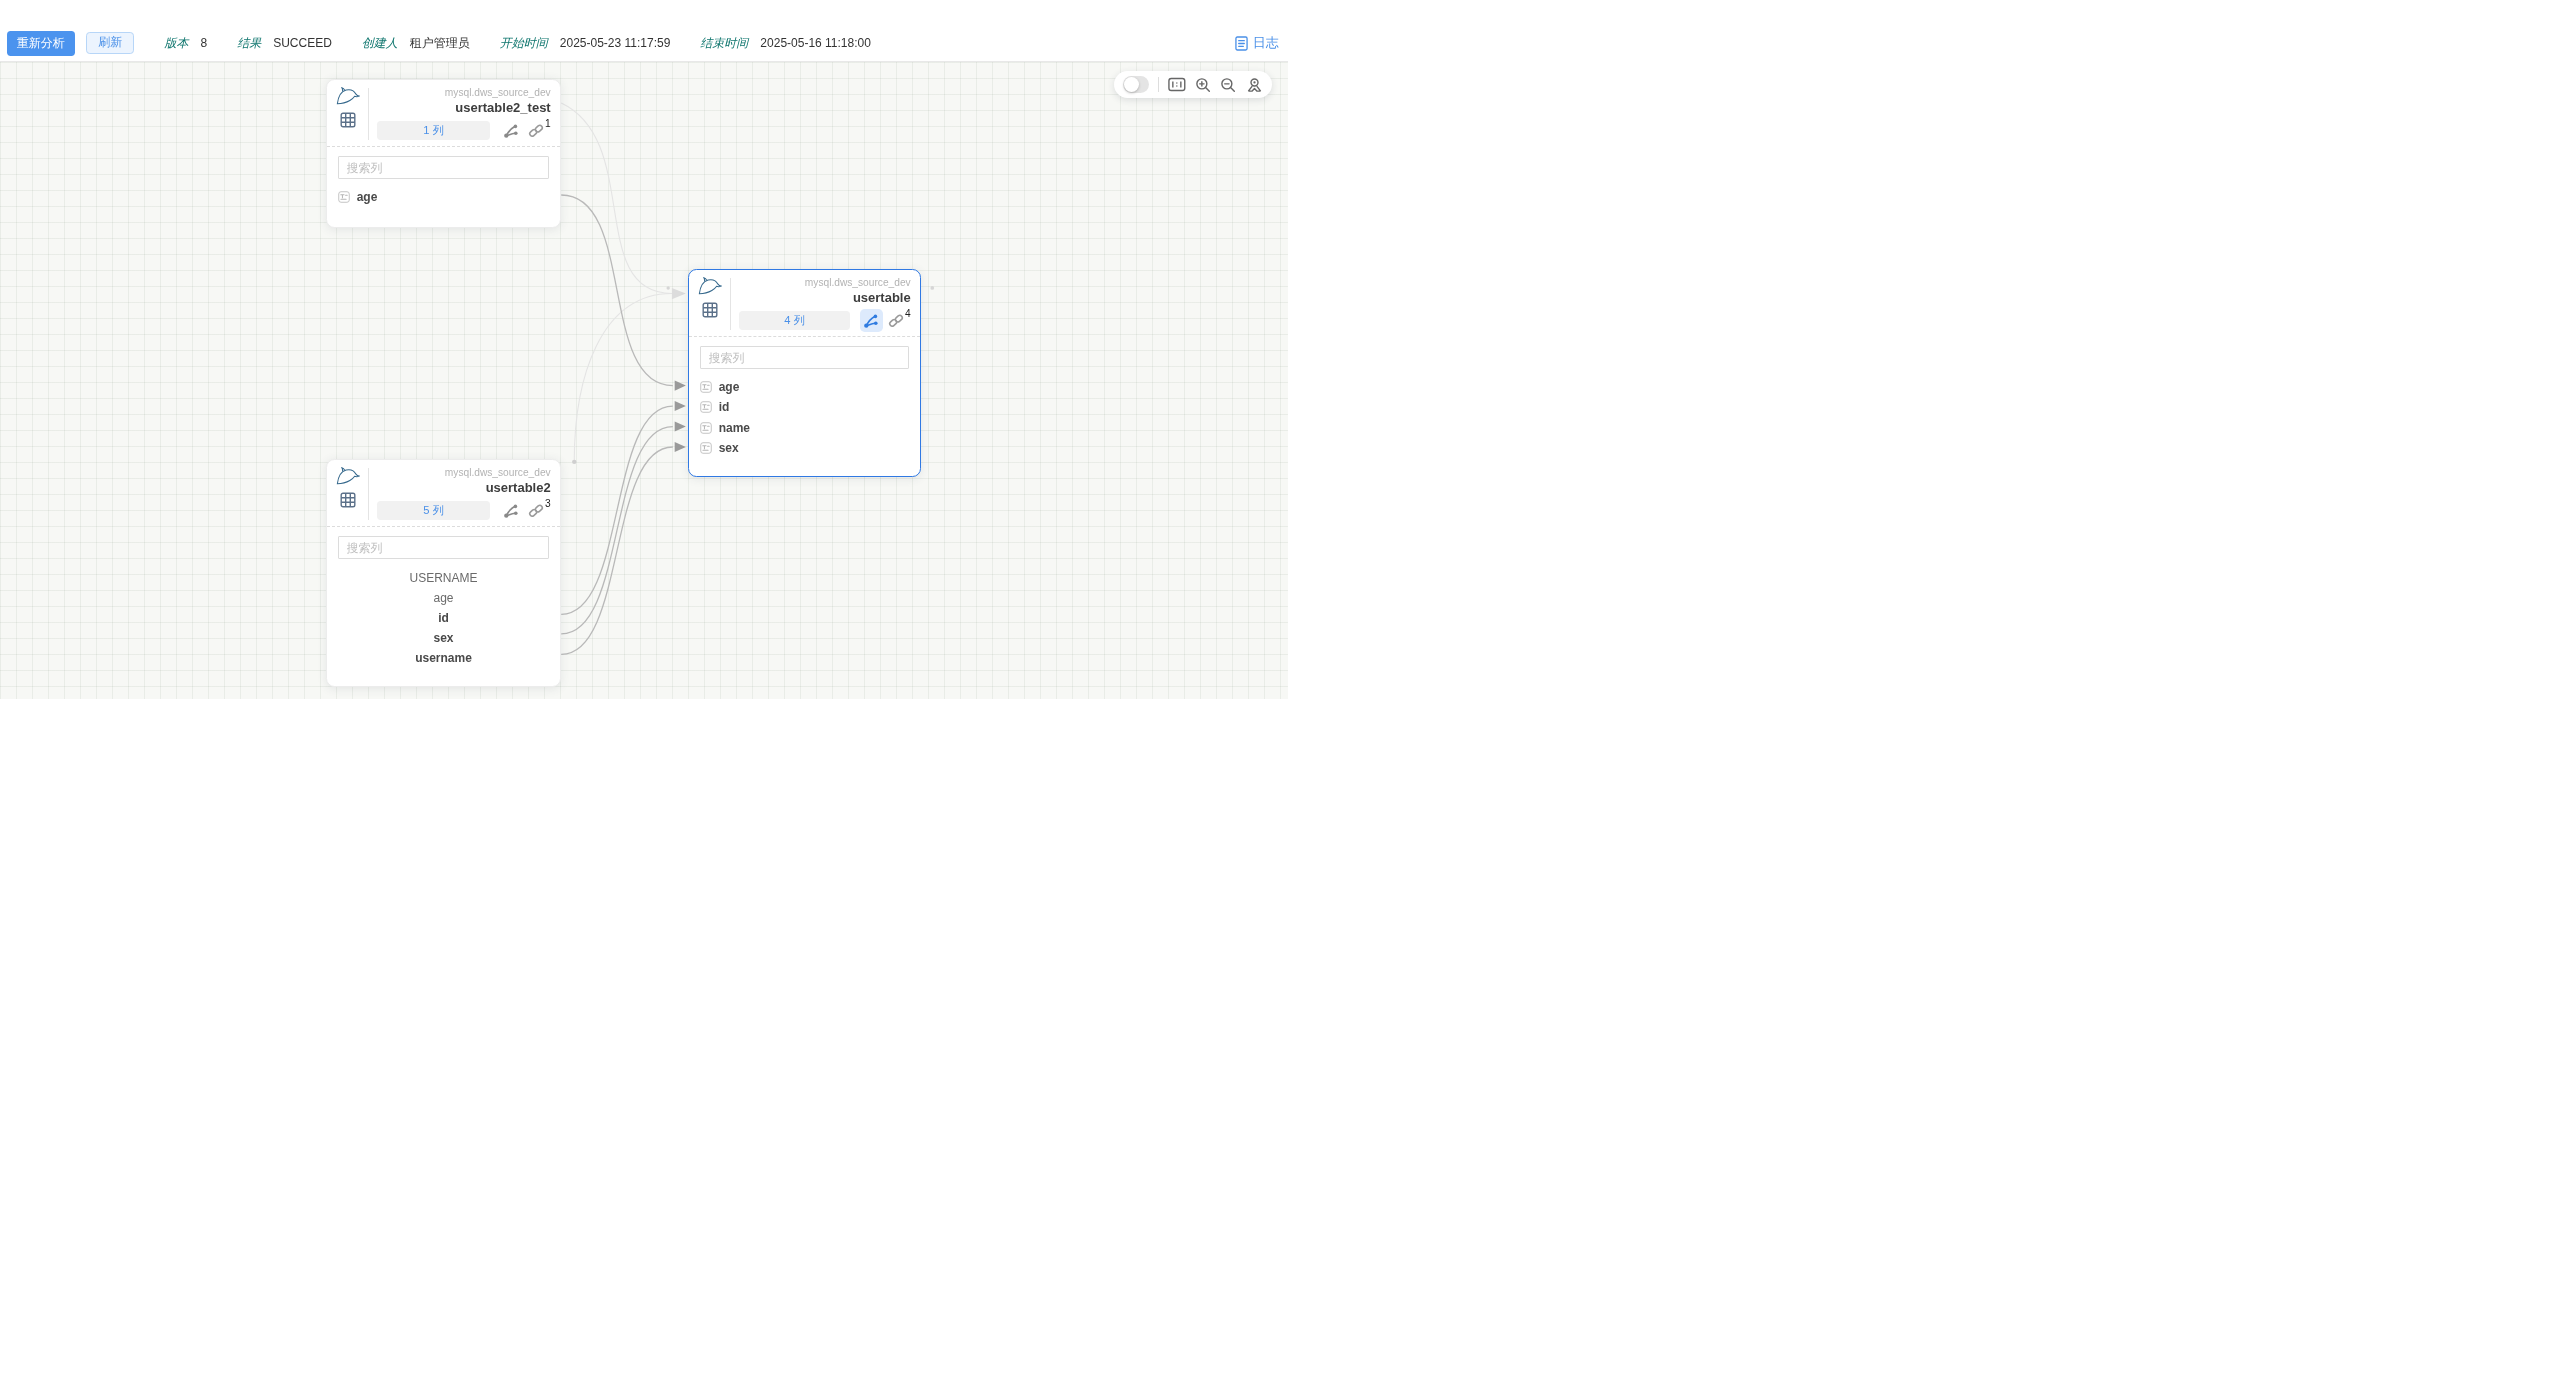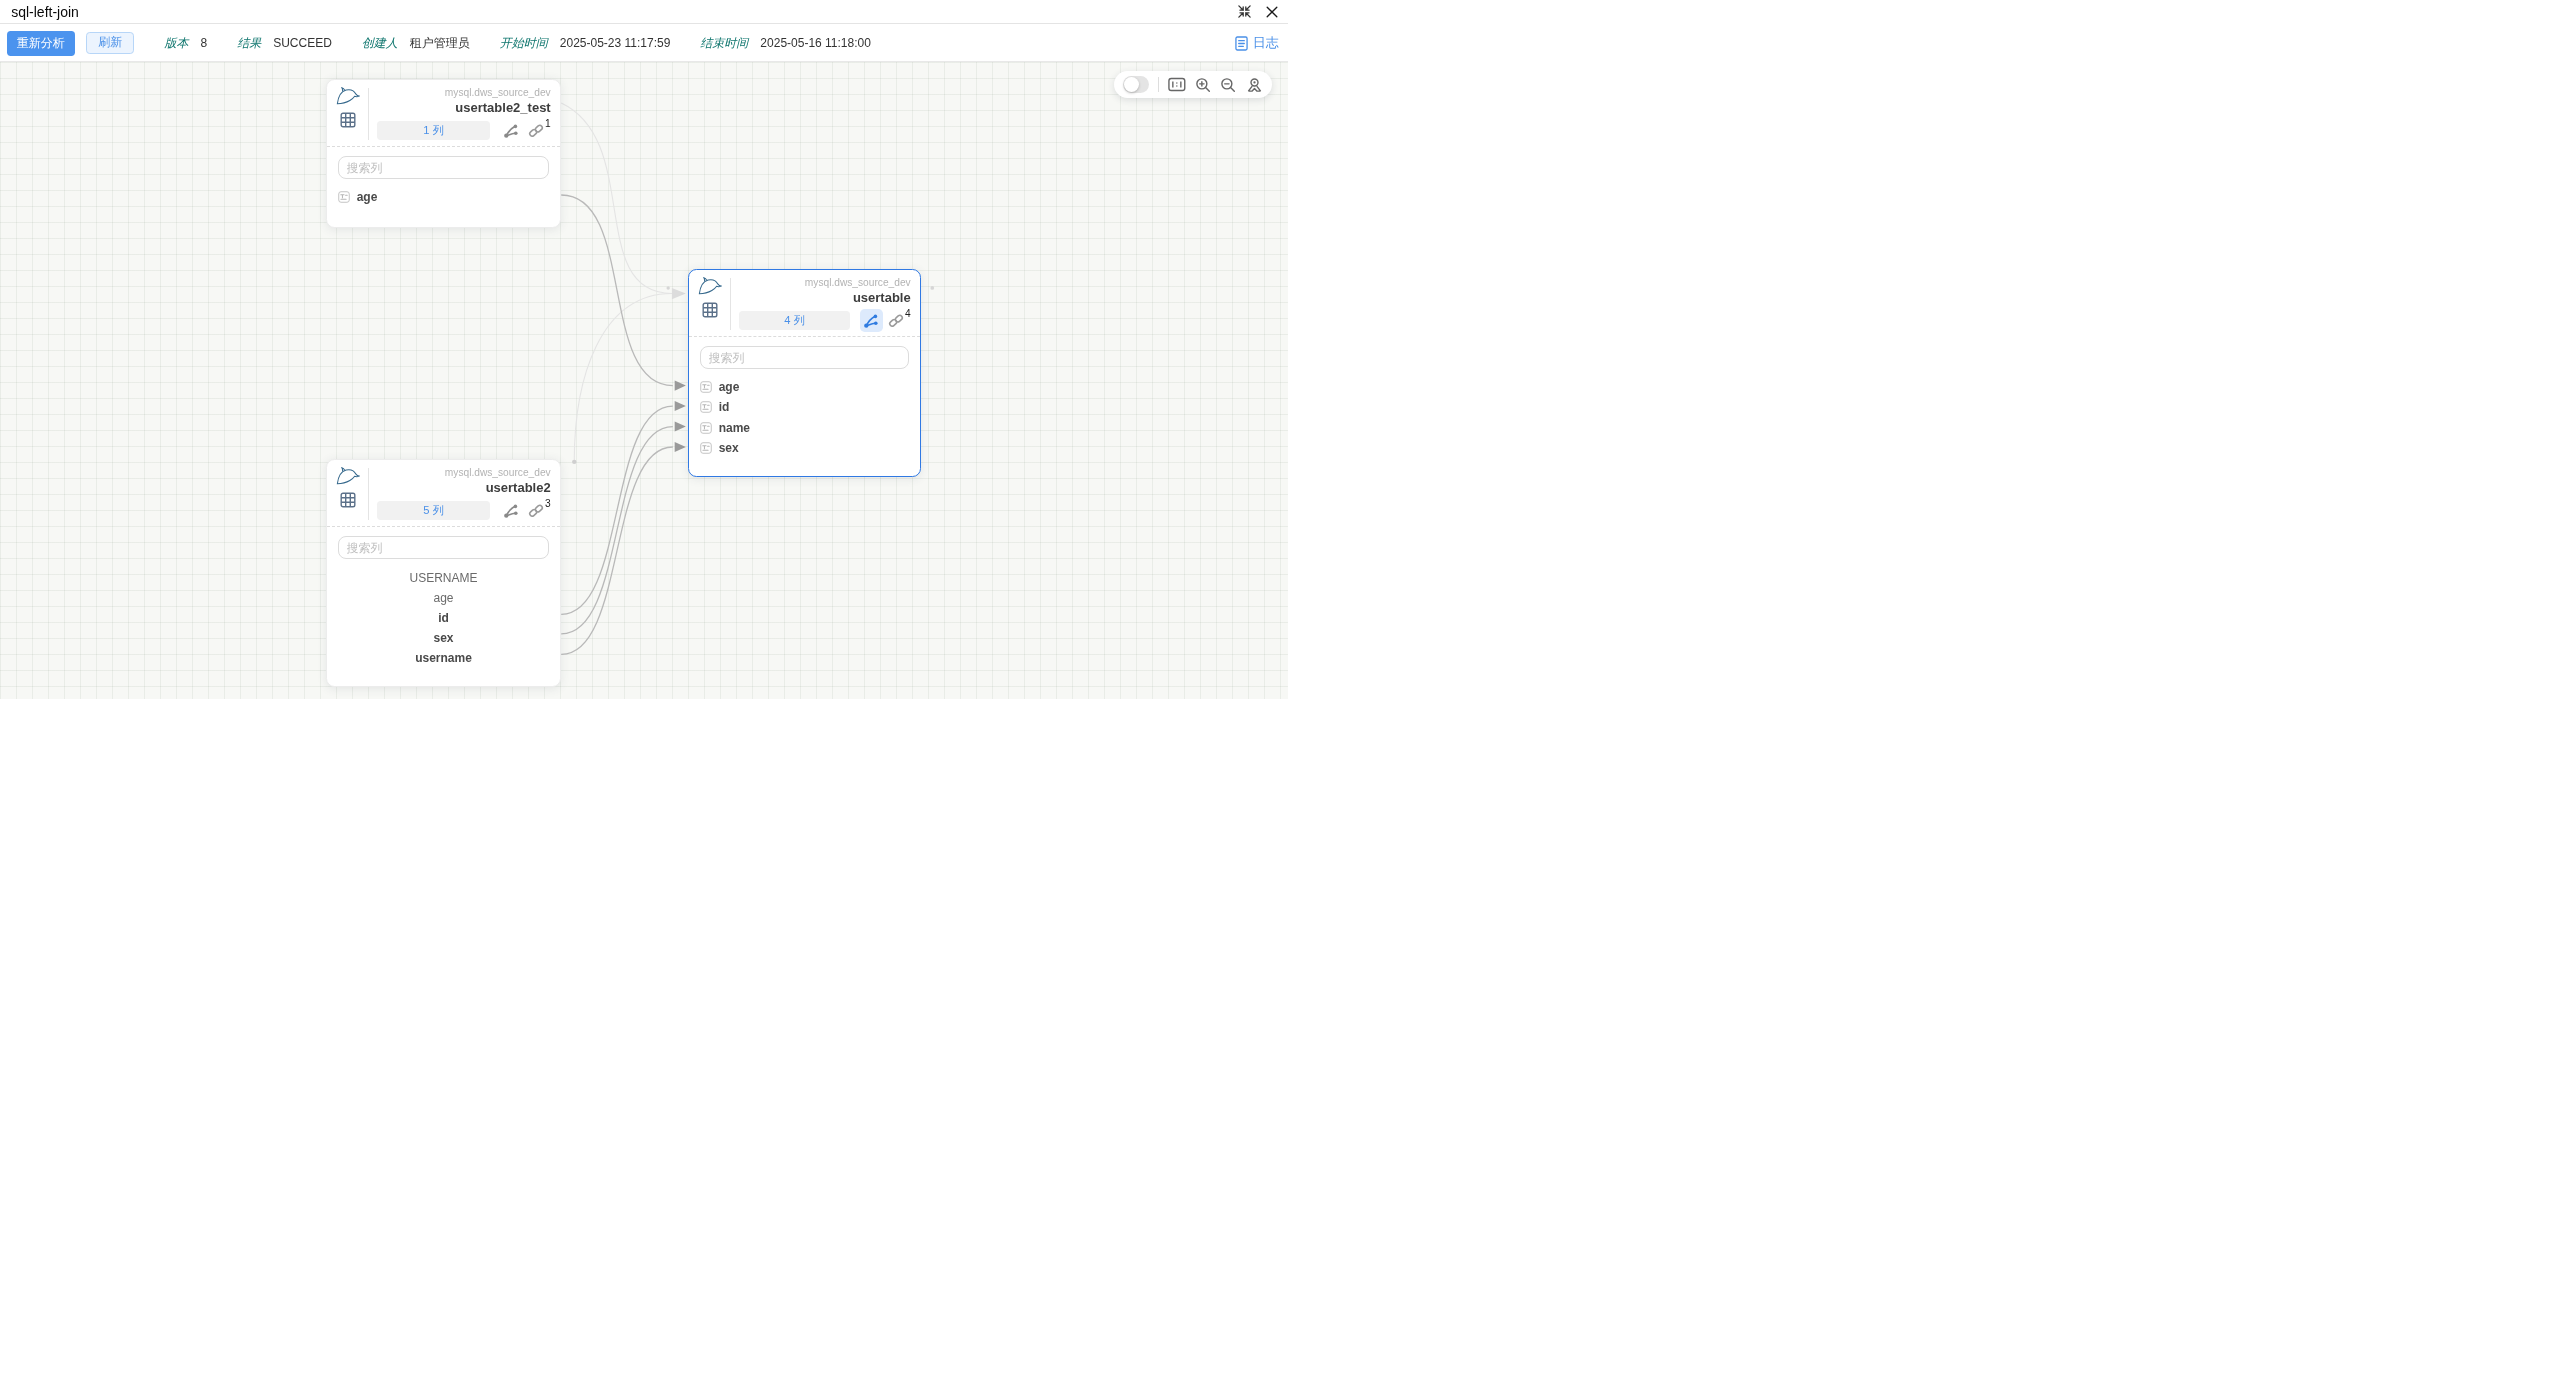--- a/index.html
+++ b/index.html
@@ -57,53 +57,35 @@
   .icons-row { display:flex; align-items:center; margin-top:2.8px; }
   .cols-pill { flex:1; height:18.6px; background:#f1f1f1; border-radius:3.7px; color:#4a90e8;
     font-size:11.2px; display:flex; align-items:center; justify-content:center; margin-right:9.3px; cursor:pointer; }
   .branch-wrap { width:23px; height:23px; display:flex; align-items:center; justify-content:center;
     border-radius:4.7px; cursor:pointer; }
   .branch-wrap.active { background:#ddeafc; }
   .chain-wrap { margin-left:5.6px; display:flex; align-items:flex-start; cursor:pointer; }
   .link-count { font-size:10.2px; color:#222; position:relative; top:-4.7px; margin-left:0.9px; }
   .node-body { padding:0 11.2px; }
   .col-search { display:block; width:100%; height:23px; margin-top:9.3px; border:0.9px solid #dcdcdc;
-    border-radius:8px; background:#fff; font-size:12px; padding:0 7.4px; color:#555; outline:none;
+    border-radius:1px; background:#fff; font-size:12px; padding:0 7.4px; color:#555; outline:none;
     font-family:inherit; }
   .col-search::placeholder { color:#c0c0c0; }
   .rows { margin-top:7.4px; }
   .rows.tight { margin-top:5.6px; }
   .frow { height:20.5px; display:flex; align-items:center; gap:6.5px; cursor:pointer; }
   .rows.tight .frow { height:20px;flex-direction:column; }
   .fname { font-size:12px; font-weight:bold; color:#4a4a4a; }
   .frow.plain .fname { font-weight:normal; color:#6a6a6a; }
 </style>
 </head>
 <body>
 
 <div class="app">
 
-  <div class="titlebar">
-    <span class="title">sql-left-join</span>
-    <span class="win-actions">
-      <button class="icon-btn" title="">
-        <svg width="15" height="15" viewBox="0 0 16 16" fill="none" stroke="#333" stroke-width="1.4" stroke-linecap="round">
-          <path d="M2,2 L6.6,6.6 M6.6,6.6 L6.6,3.2 M6.6,6.6 L3.2,6.6"></path>
-          <path d="M14,2 L9.4,6.6 M9.4,6.6 L9.4,3.2 M9.4,6.6 L12.8,6.6"></path>
-          <path d="M2,14 L6.6,9.4 M6.6,9.4 L3.2,9.4 M6.6,9.4 L6.6,12.8"></path>
-          <path d="M14,14 L9.4,9.4 M9.4,9.4 L12.8,9.4 M9.4,9.4 L9.4,12.8"></path>
-        </svg>
-      </button>
-      <button class="icon-btn">
-        <svg width="14" height="14" viewBox="0 0 16 16" fill="none" stroke="#1a1a1a" stroke-width="1.5" stroke-linecap="round">
-          <path d="M2.5,2.5 L13.5,13.5 M13.5,2.5 L2.5,13.5"></path>
-        </svg>
-      </button>
-    </span>
-  </div>
 
   <div class="toolbar">
     <button class="btn-primary">重新分析</button>
     <button class="btn-refresh">刷新</button>
     <span class="tl">版本</span>
     <span class="tv">8</span>
     <span class="tl">结果</span>
     <span class="tv">SUCCEED</span>
     <span class="tl">创建人</span>
     <span class="tv">租户管理员</span>

